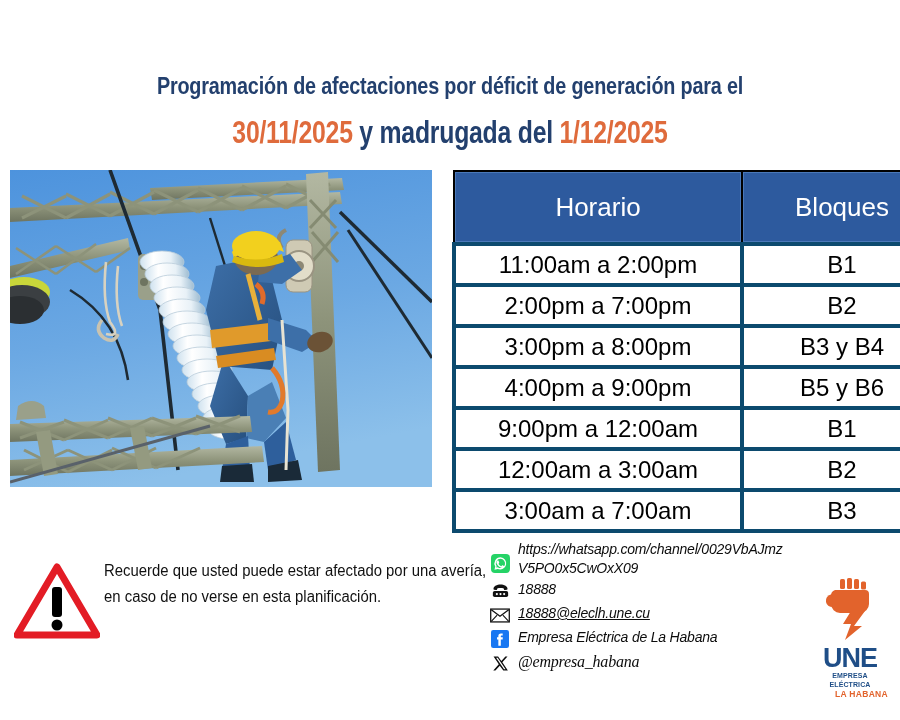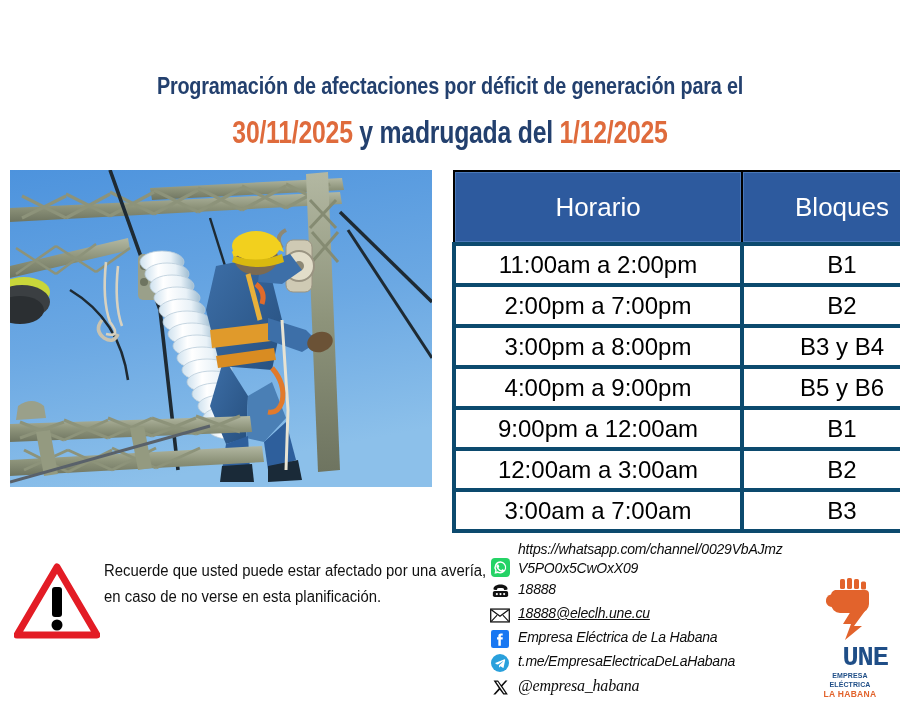--- a/index.html
+++ b/index.html
@@ -142,57 +142,57 @@
   .c-text {
     font-family: "Liberation Sans", sans-serif;
     font-style: italic;
     font-size: 14px;
     color: #0c0c0c;
     line-height: 19px;
     letter-spacing: -0.2px;
   }
   .c-text.underlined { text-decoration: underline; }
   .c-text.big { font-size: 16px; font-family: Liberation Serif, serif; }
-  .c-line-wa { align-items: flex-end; }
+  .c-line-wa { align-items: center; }
   .c-line-wa .c-icon { margin-top: 8px; }
 
   
   .une-logo {
     position: absolute;
     left: 812px;
     top: 578px;
     width: 76px;
     height: 112px;
     text-align: center;
   }
   .une-name {
-    font-family: Liberation Mono, monospace;
+    font-family: Liberation Sans, sans-serif;
     font-weight: bold;
     font-size: 27px;
     color: #1f4e87;
     letter-spacing: -1px;
     line-height: 26px;
     margin-top: 1px;
-    text-align: right;
   }
   .une-sub {
     font-family: "Liberation Sans", sans-serif;
     font-weight: bold;
     font-size: 7px;
     color: #1f4e87;
     letter-spacing: 0.1px;
     line-height: 9px;
   }
   .une-city {
     font-family: "Liberation Sans", sans-serif;
     font-weight: bold;
     font-size: 8.5px;
     color: #e2632c;
     letter-spacing: 0.3px;
     line-height: 11px;
+    text-align: right;
   }
 </style>
 </head>
 <body>
 
 <div class="title-block">
   <div class="title-line1">Programación de afectaciones por déficit de generación para el</div>
   <div class="title-line2"><span class="date-accent">30/11/2025</span><span> y madrugada del </span><span class="date-accent">1/12/2025</span></div>
 </div>
 
@@ -477,29 +477,20 @@
   <div class="contact-line">
     <span class="c-icon">
       <svg width="18" height="18" viewBox="0 0 24 24" xmlns="http://www.w3.org/2000/svg">
         <rect x="0" y="0" width="24" height="24" rx="3" fill="#1877f2"></rect>
         <path d="M15.6 12.5h-2.5V21h-3.3v-8.5H8V9.8h1.8V8c0-2.2 1-3.5 3.5-3.5h2.3v2.8h-1.4c-.9 0-1.1.3-1.1 1.1v1.4h2.6l-.1 2.7z" fill="#ffffff"></path>
       </svg>
     </span>
     <span class="c-text">Empresa Eléctrica de La Habana</span>
   </div>
 
-  <div class="contact-line">
-    <span class="c-icon">
-      <svg width="18" height="18" viewBox="0 0 24 24" xmlns="http://www.w3.org/2000/svg">
-        <circle cx="12" cy="12" r="12" fill="#29a0dc"></circle>
-        <path d="M5.5 11.9 L18 7.1c.6-.2 1.1.1.9.9l-2.1 9.9c-.1.6-.5.8-1.1.5l-3-2.2-1.5 1.4c-.2.2-.3.3-.6.3l.2-3 5.5-5c.2-.2 0-.3-.3-.1l-6.8 4.3-2.9-.9c-.6-.2-.6-.6.2-.9z" fill="#ffffff"></path>
-      </svg>
-    </span>
-    <span class="c-text">t.me/EmpresaElectricaDeLaHabana</span>
-  </div>
 
   <div class="contact-line">
     <span class="c-icon">
       <svg width="17" height="17" viewBox="0 0 24 24" xmlns="http://www.w3.org/2000/svg">
         <path d="M2.2 2h6.4l4.6 6.3L18.9 2h3l-7.3 8.2L22.4 22h-6.4l-5-6.8L4.8 22h-3l7.8-8.8L2.2 2zm3.6 1.8 11.2 16.4h2.1L8 3.8H5.8z" fill="#0d0d0d"></path>
       </svg>
     </span>
     <span class="c-text big">@empresa_habana</span>
   </div>
 

